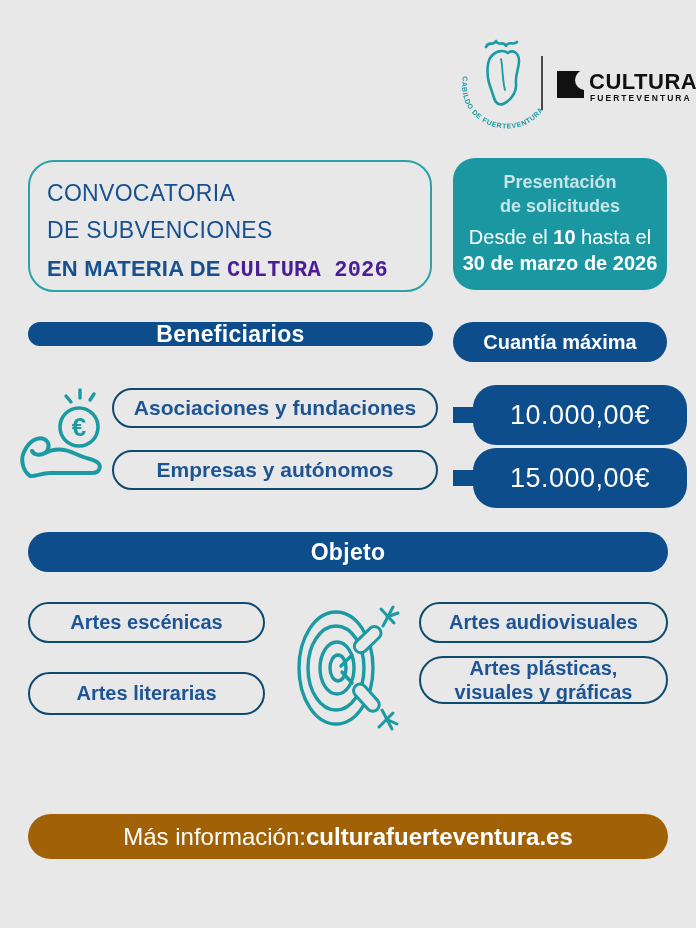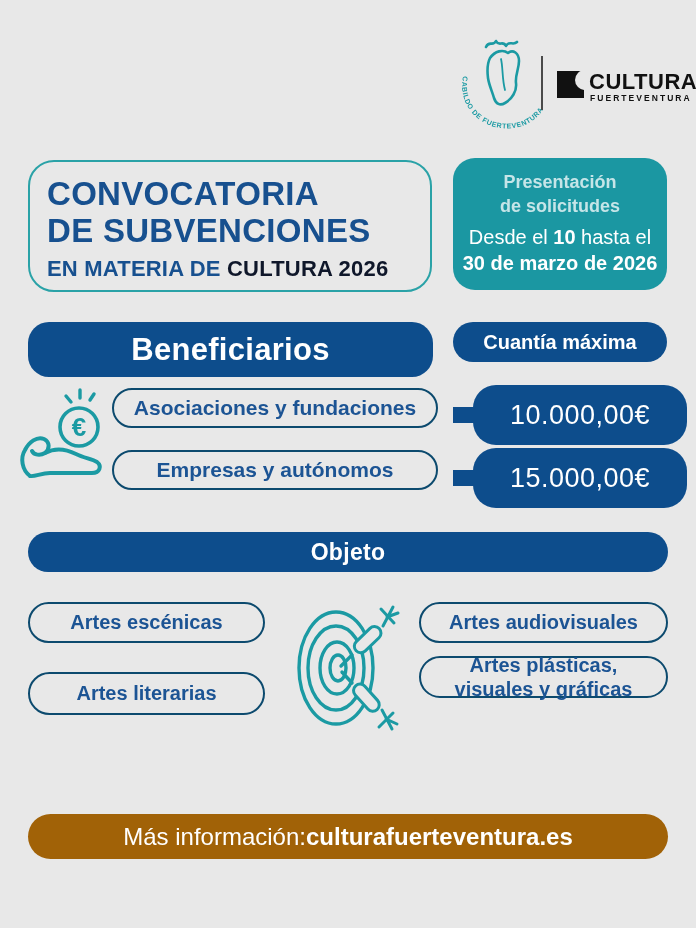--- a/index.html
+++ b/index.html
@@ -9,50 +9,50 @@
   
   .cabildo-logo{position:absolute;left:450px;top:34px;width:106px;height:100px;}
   .logo-divider{position:absolute;left:541px;top:56px;width:2px;height:54px;background:#4a4a4a;}
   .cultura-logo{position:absolute;left:557px;top:70px;width:130px;height:36px;}
   .cultura-mark{position:absolute;left:0;top:1px;width:27px;height:27px;}
   .cultura-word{position:absolute;left:32px;top:0;font-size:22px;font-weight:800;letter-spacing:.5px;color:#111;line-height:24px;}
   .cultura-sub{position:absolute;left:33px;top:23px;font-size:8.5px;font-weight:700;letter-spacing:2.05px;color:#111;}
 
   
   .title-card{position:absolute;left:28px;top:160px;width:404px;height:132px;border:2px solid #2aa2a7;border-radius:26px;box-sizing:border-box;padding:13px 0 0 17px;}
-  .title-line{font-size:33px;font-weight:700;letter-spacing:.3px;color:#17508f;line-height:37px;white-space:nowrap;}
+  .title-line{font-size:23px;font-weight:400;letter-spacing:.3px;color:#17508f;line-height:37px;white-space:nowrap;}
   .title-sub{margin-top:7px;font-size:22px;font-weight:800;letter-spacing:.2px;color:#17508f;white-space:nowrap;}
-  .title-sub .hl{color:#0f172a;}
+  .title-sub .hl{color:#4c1d95;font-family:Liberation Mono, monospace;}
 
   
   .subm-card{position:absolute;left:453px;top:158px;width:214px;height:132px;background:#1b97a2;border-radius:22px;box-sizing:border-box;color:#fff;text-align:center;padding-top:12px;}
   .subm-muted{font-size:18px;font-weight:600;color:rgba(255,255,255,.75);line-height:24px;}
   .subm-strong{font-size:20px;font-weight:500;line-height:26px;}
   .subm-strong b{font-weight:800;}
   .subm-row3{margin-top:6px;}
 
   
   .pill-solid{position:absolute;background:#0d4d8c;border-radius:21px;color:#fff;display:flex;align-items:center;justify-content:center;}
   .pill-outline{position:absolute;border:2px solid #0c4a6e;border-radius:22px;box-sizing:border-box;color:#1c5494;display:flex;align-items:center;justify-content:center;text-align:center;background:transparent;}
 
-  .benef-header{left:28px;top:322px;width:405px;height:55px;font-size:31px;font-weight:700;letter-spacing:.3px;}
+  .benef-header{left:28px;top:322px;width:405px;height:24px;font-size:23px;font-weight:700;letter-spacing:.3px;}
   .amount-header{left:453px;top:322px;width:214px;height:40px;font-size:20px;font-weight:700;}
 
   .row1-label{left:112px;top:388px;width:326px;height:40px;font-size:21px;font-weight:600;}
   .row2-label{left:112px;top:450px;width:326px;height:40px;font-size:21px;font-weight:600;}
   .amount-pill{width:214px;height:60px;left:473px;border-radius:23px;font-size:27px;font-weight:400;letter-spacing:.5px;}
   .amount-1{top:385px;} .amount-2{top:448px;}
   .amount-pill .tab{position:absolute;left:-20px;top:50%;margin-top:-8px;width:26px;height:16px;background:#0d4d8c;}
 
   .objeto-header{left:28px;top:532px;width:640px;height:40px;font-size:23px;font-weight:700;letter-spacing:.3px;}
 
   .art-a{left:28px;top:602px;width:237px;height:41px;font-size:20px;font-weight:600;}
   .art-b{left:28px;top:672px;width:237px;height:43px;font-size:20px;font-weight:600;}
   .art-c{left:419px;top:602px;width:249px;height:41px;font-size:20px;font-weight:600;}
-  .art-d{left:419px;top:656px;width:249px;height:42px;font-size:20px;font-weight:600;border-radius:29px;line-height:24px;padding:0 14px;}
+  .art-d{left:419px;top:656px;width:249px;height:48px;font-size:20px;font-weight:600;border-radius:29px;line-height:24px;padding:0 14px;}
 
   .note-pill{left:28px;top:746px;width:640px;height:41px;font-size:20px;font-weight:600;border-radius:21px;}
 
   .footer-pill{position:absolute;left:28px;top:814px;width:640px;height:45px;background:#a16207;border-radius:23px;color:#fff;display:flex;align-items:center;justify-content:center;font-size:24px;}
   .footer-pill .lbl{font-weight:500;}
   .footer-pill .site{font-weight:800;}
 
   
   .hand-euro{position:absolute;left:18px;top:386px;width:88px;height:100px;}
   .target-icon{position:absolute;left:286px;top:596px;width:116px;height:140px;}

